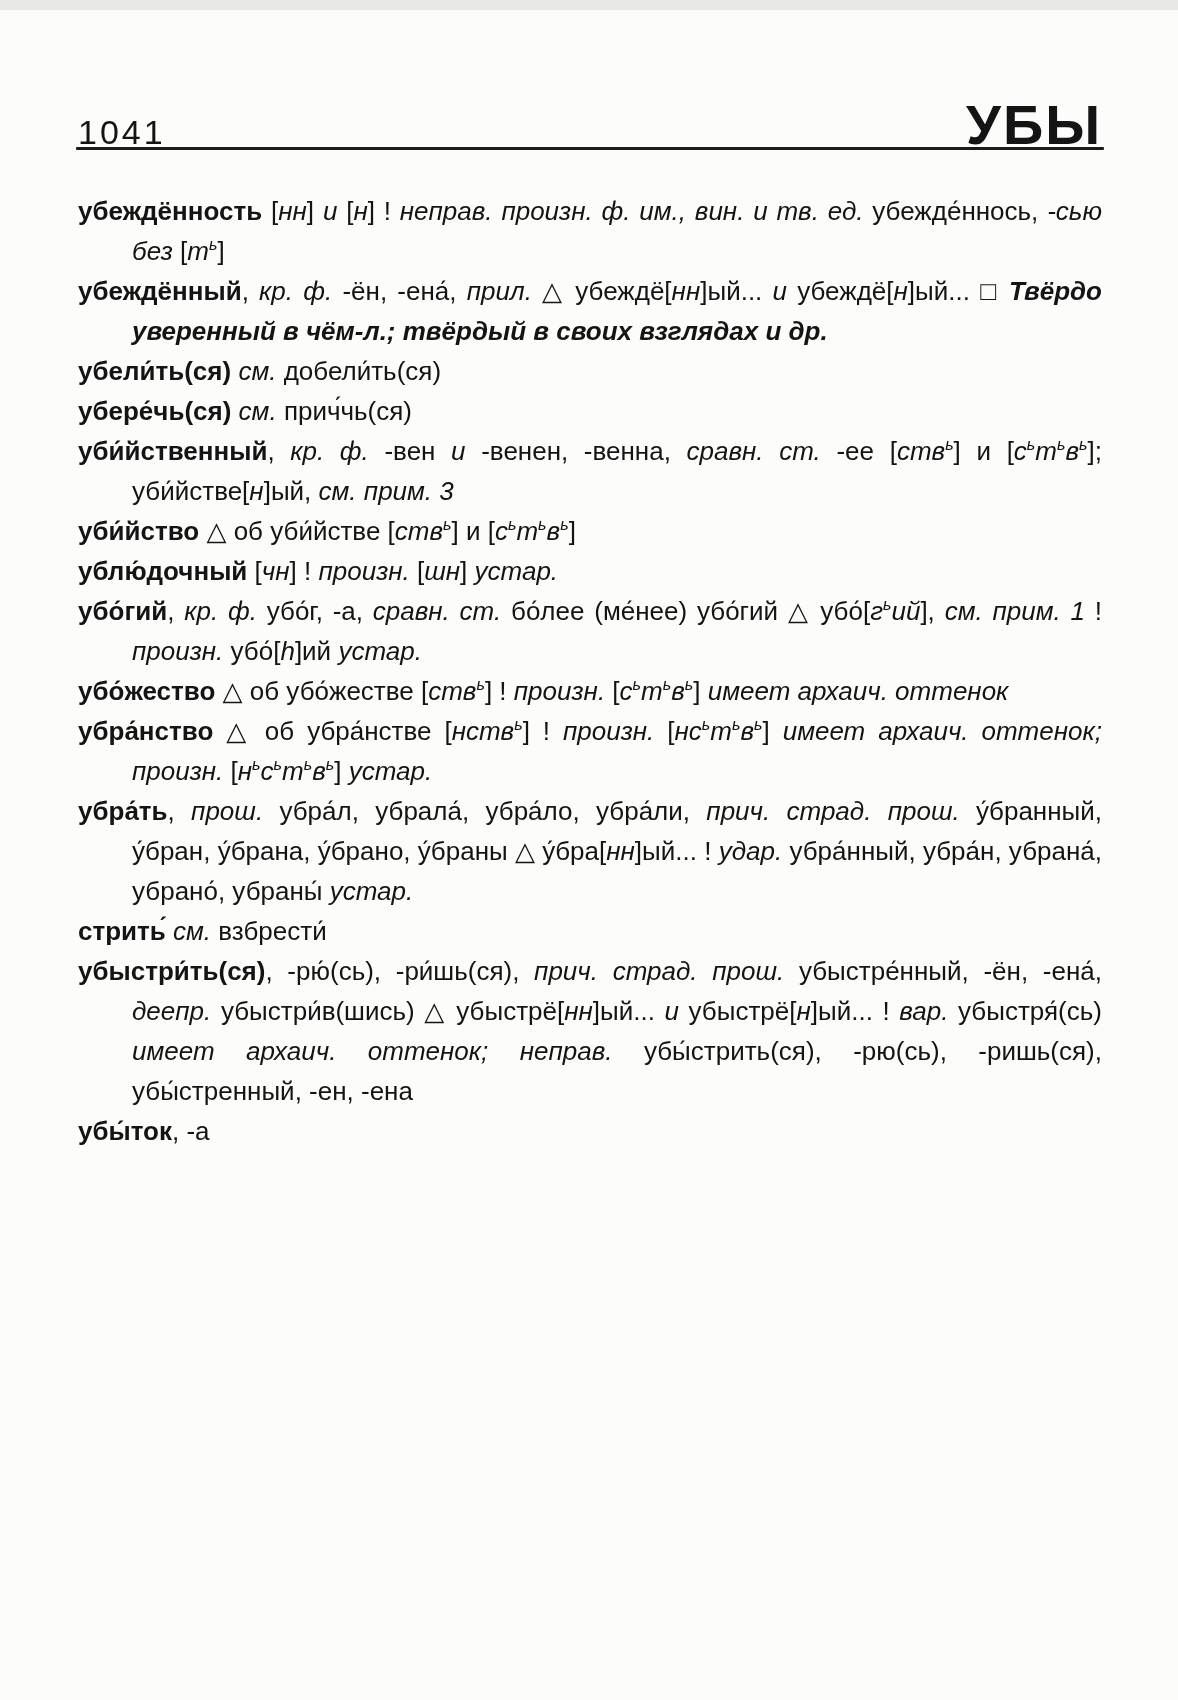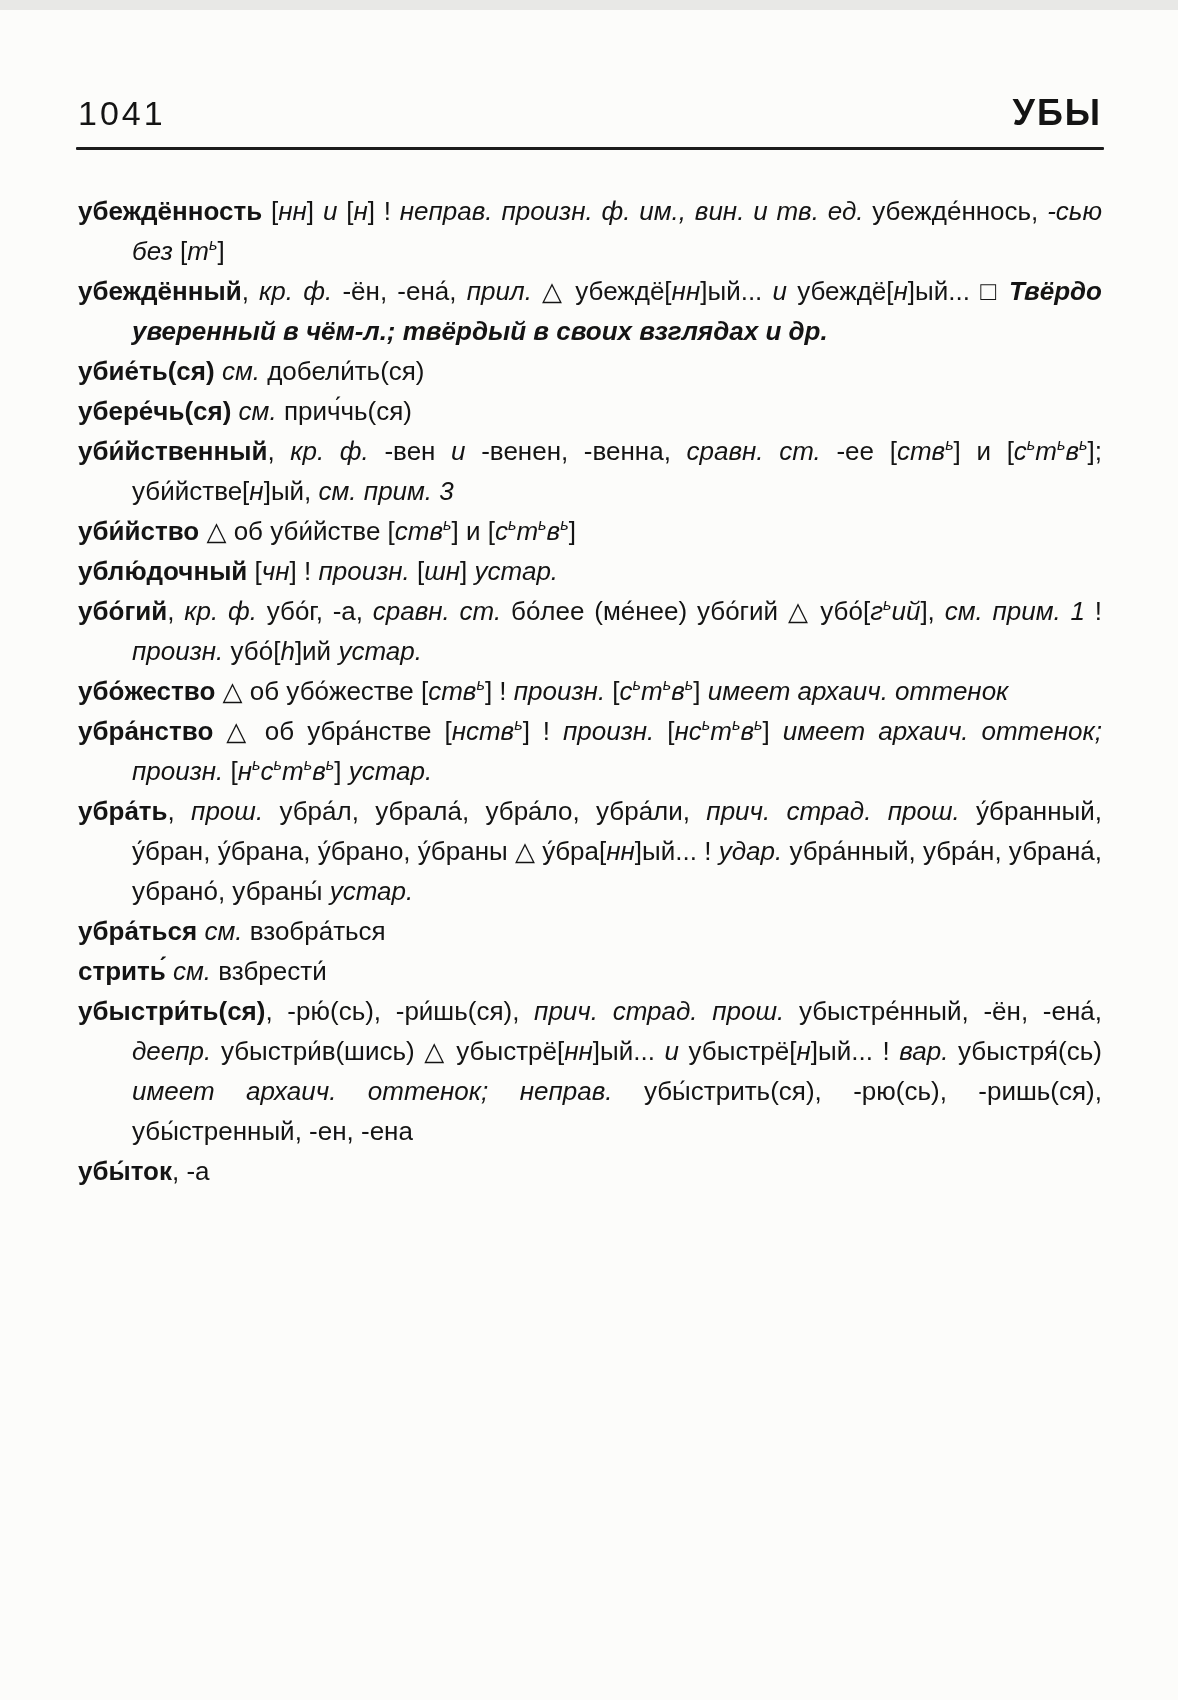--- a/index.html
+++ b/index.html
@@ -10,21 +10,21 @@
     background:#fcfcfa;
     color:#141414;
     font-family:Liberation Sans, sans-serif;
     overflow:hidden;
   }
   .header{
     position:absolute;top:82px;left:78px;right:76px;
     display:flex;justify-content:space-between;align-items:baseline;
   }
   .pagenum{font-size:34px;letter-spacing:3px;font-weight:400;}
-  .guide{font-size:36px;font-weight:700;letter-spacing:2px;}
+  .guide{font-size:56px;font-weight:700;letter-spacing:2px;}
   .rule{
     position:absolute;top:137px;left:76px;right:74px;height:3px;
     background:#1c1c1c;border-radius:1px;
   }
   .entries{
     position:absolute;top:181px;left:78px;width:1024px;
     font-size:26px;line-height:40px;
     text-align:justify;
   }
   .entry{padding-left:54px;text-indent:-54px;}
@@ -38,27 +38,26 @@
 
 <div class="page">
   <div class="header">
     <span class="pagenum">1041</span>
     <span class="guide">УБЫ</span>
   </div>
   <div class="rule"></div>
   <div class="entries">
       <div class="entry"><span class="b">убеждённость</span><span class="n"> [</span><span class="i">нн</span><span class="n">] </span><span class="i">и</span><span class="n"> [</span><span class="i">н</span><span class="n">] ! </span><span class="i">неправ. произн. ф. им., вин. и тв. ед.</span><span class="n"> убежде́ннось, </span><span class="i">-сью без </span><span class="n">[</span><span class="i">т</span><span class="s">ь</span><span class="n">]</span></div>
       <div class="entry"><span class="b">убеждённый</span><span class="n">, </span><span class="i">кр. ф.</span><span class="n"> -ён, -ена́, </span><span class="i">прил.</span><span class="n"> △ убеждё[</span><span class="i">нн</span><span class="n">]ый... </span><span class="i">и</span><span class="n"> убеждё[</span><span class="i">н</span><span class="n">]ый... □ </span><span class="bi">Твёрдо уверенный в чём-л.; твёрдый в своих взглядах и др.</span></div>
-      <div class="entry"><span class="b">убие́ть(ся)</span><span class="n"> </span><span class="i">см.</span><span class="n"> добели́ть(ся)</span></div>
+      <div class="entry"><span class="b">убели́ть(ся)</span><span class="n"> </span><span class="i">см.</span><span class="n"> добели́ть(ся)</span></div>
       <div class="entry"><span class="b">убере́чь(ся)</span><span class="n"> </span><span class="i">см.</span><span class="n"> прич́чь(ся)</span></div>
       <div class="entry"><span class="b">уби́йственный</span><span class="n">, </span><span class="i">кр. ф.</span><span class="n"> -вен </span><span class="i">и</span><span class="n"> -венен, -венна, </span><span class="i">сравн. ст.</span><span class="n"> -ее [</span><span class="i">ств</span><span class="s">ь</span><span class="n">] и [</span><span class="i">с</span><span class="s">ь</span><span class="i">т</span><span class="s">ь</span><span class="i">в</span><span class="s">ь</span><span class="n">]; уби́йстве[</span><span class="i">н</span><span class="n">]ый, </span><span class="i">см. прим. 3</span></div>
       <div class="entry"><span class="b">уби́йство</span><span class="n"> △ об уби́йстве [</span><span class="i">ств</span><span class="s">ь</span><span class="n">] и [</span><span class="i">с</span><span class="s">ь</span><span class="i">т</span><span class="s">ь</span><span class="i">в</span><span class="s">ь</span><span class="n">]</span></div>
       <div class="entry"><span class="b">ублю́дочный</span><span class="n"> [</span><span class="i">чн</span><span class="n">] ! </span><span class="i">произн.</span><span class="n"> [</span><span class="i">шн</span><span class="n">] </span><span class="i">устар.</span></div>
       <div class="entry"><span class="b">убо́гий</span><span class="n">, </span><span class="i">кр. ф.</span><span class="n"> убо́г, -а, </span><span class="i">сравн. ст.</span><span class="n"> бо́лее (ме́нее) убо́гий △ убо́[</span><span class="i">г</span><span class="s">ь</span><span class="i">ий</span><span class="n">], </span><span class="i">см. прим. 1</span><span class="n"> ! </span><span class="i">произн.</span><span class="n"> убо́[</span><span class="i">h</span><span class="n">]ий </span><span class="i">устар.</span></div>
       <div class="entry"><span class="b">убо́жество</span><span class="n"> △ об убо́жестве [</span><span class="i">ств</span><span class="s">ь</span><span class="n">] ! </span><span class="i">произн.</span><span class="n"> [</span><span class="i">с</span><span class="s">ь</span><span class="i">т</span><span class="s">ь</span><span class="i">в</span><span class="s">ь</span><span class="n">] </span><span class="i">имеет архаич. оттенок</span></div>
       <div class="entry"><span class="b">убра́нство</span><span class="n"> △ об убра́нстве [</span><span class="i">нств</span><span class="s">ь</span><span class="n">] ! </span><span class="i">произн.</span><span class="n"> [</span><span class="i">нс</span><span class="s">ь</span><span class="i">т</span><span class="s">ь</span><span class="i">в</span><span class="s">ь</span><span class="n">] </span><span class="i">имеет архаич. оттенок; произн.</span><span class="n"> [</span><span class="i">н</span><span class="s">ь</span><span class="i">с</span><span class="s">ь</span><span class="i">т</span><span class="s">ь</span><span class="i">в</span><span class="s">ь</span><span class="n">] </span><span class="i">устар.</span></div>
       <div class="entry"><span class="b">убра́ть</span><span class="n">, </span><span class="i">прош.</span><span class="n"> убра́л, убрала́, убра́ло, убра́ли, </span><span class="i">прич. страд. прош.</span><span class="n"> у́бранный, у́бран, у́брана, у́брано, у́браны △ у́бра[</span><span class="i">нн</span><span class="n">]ый... ! </span><span class="i">удар.</span><span class="n"> убра́нный, убра́н, убрана́, убрано́, убраны́ </span><span class="i">устар.</span></div>
-      <div class="entry"><span class="b">убра́ться</span><span class="n"> </span><span class="i">см.</span><span class="n"> взобра́ться</span></div>
       <div class="entry"><span class="b">стрить́</span><span class="n"> </span><span class="i">см.</span><span class="n"> взбрести́</span></div>
       <div class="entry"><span class="b">убыстри́ть(ся)</span><span class="n">, -рю́(сь), -ри́шь(ся), </span><span class="i">прич. страд. прош.</span><span class="n"> убыстре́нный, -ён, -ена́, </span><span class="i">деепр.</span><span class="n"> убыстри́в(шись) △ убыстрё[</span><span class="i">нн</span><span class="n">]ый... </span><span class="i">и</span><span class="n"> убыстрё[</span><span class="i">н</span><span class="n">]ый... ! </span><span class="i">вар.</span><span class="n"> убыстря́(сь) </span><span class="i">имеет архаич. оттенок; неправ.</span><span class="n"> убы́стрить(ся), -рю(сь), -ришь(ся), убы́стренный, -ен, -ена</span></div>
       <div class="entry"><span class="b">убы́ток</span><span class="n">, -а</span></div>
     </div>
 </div>
 
 </body></html>

